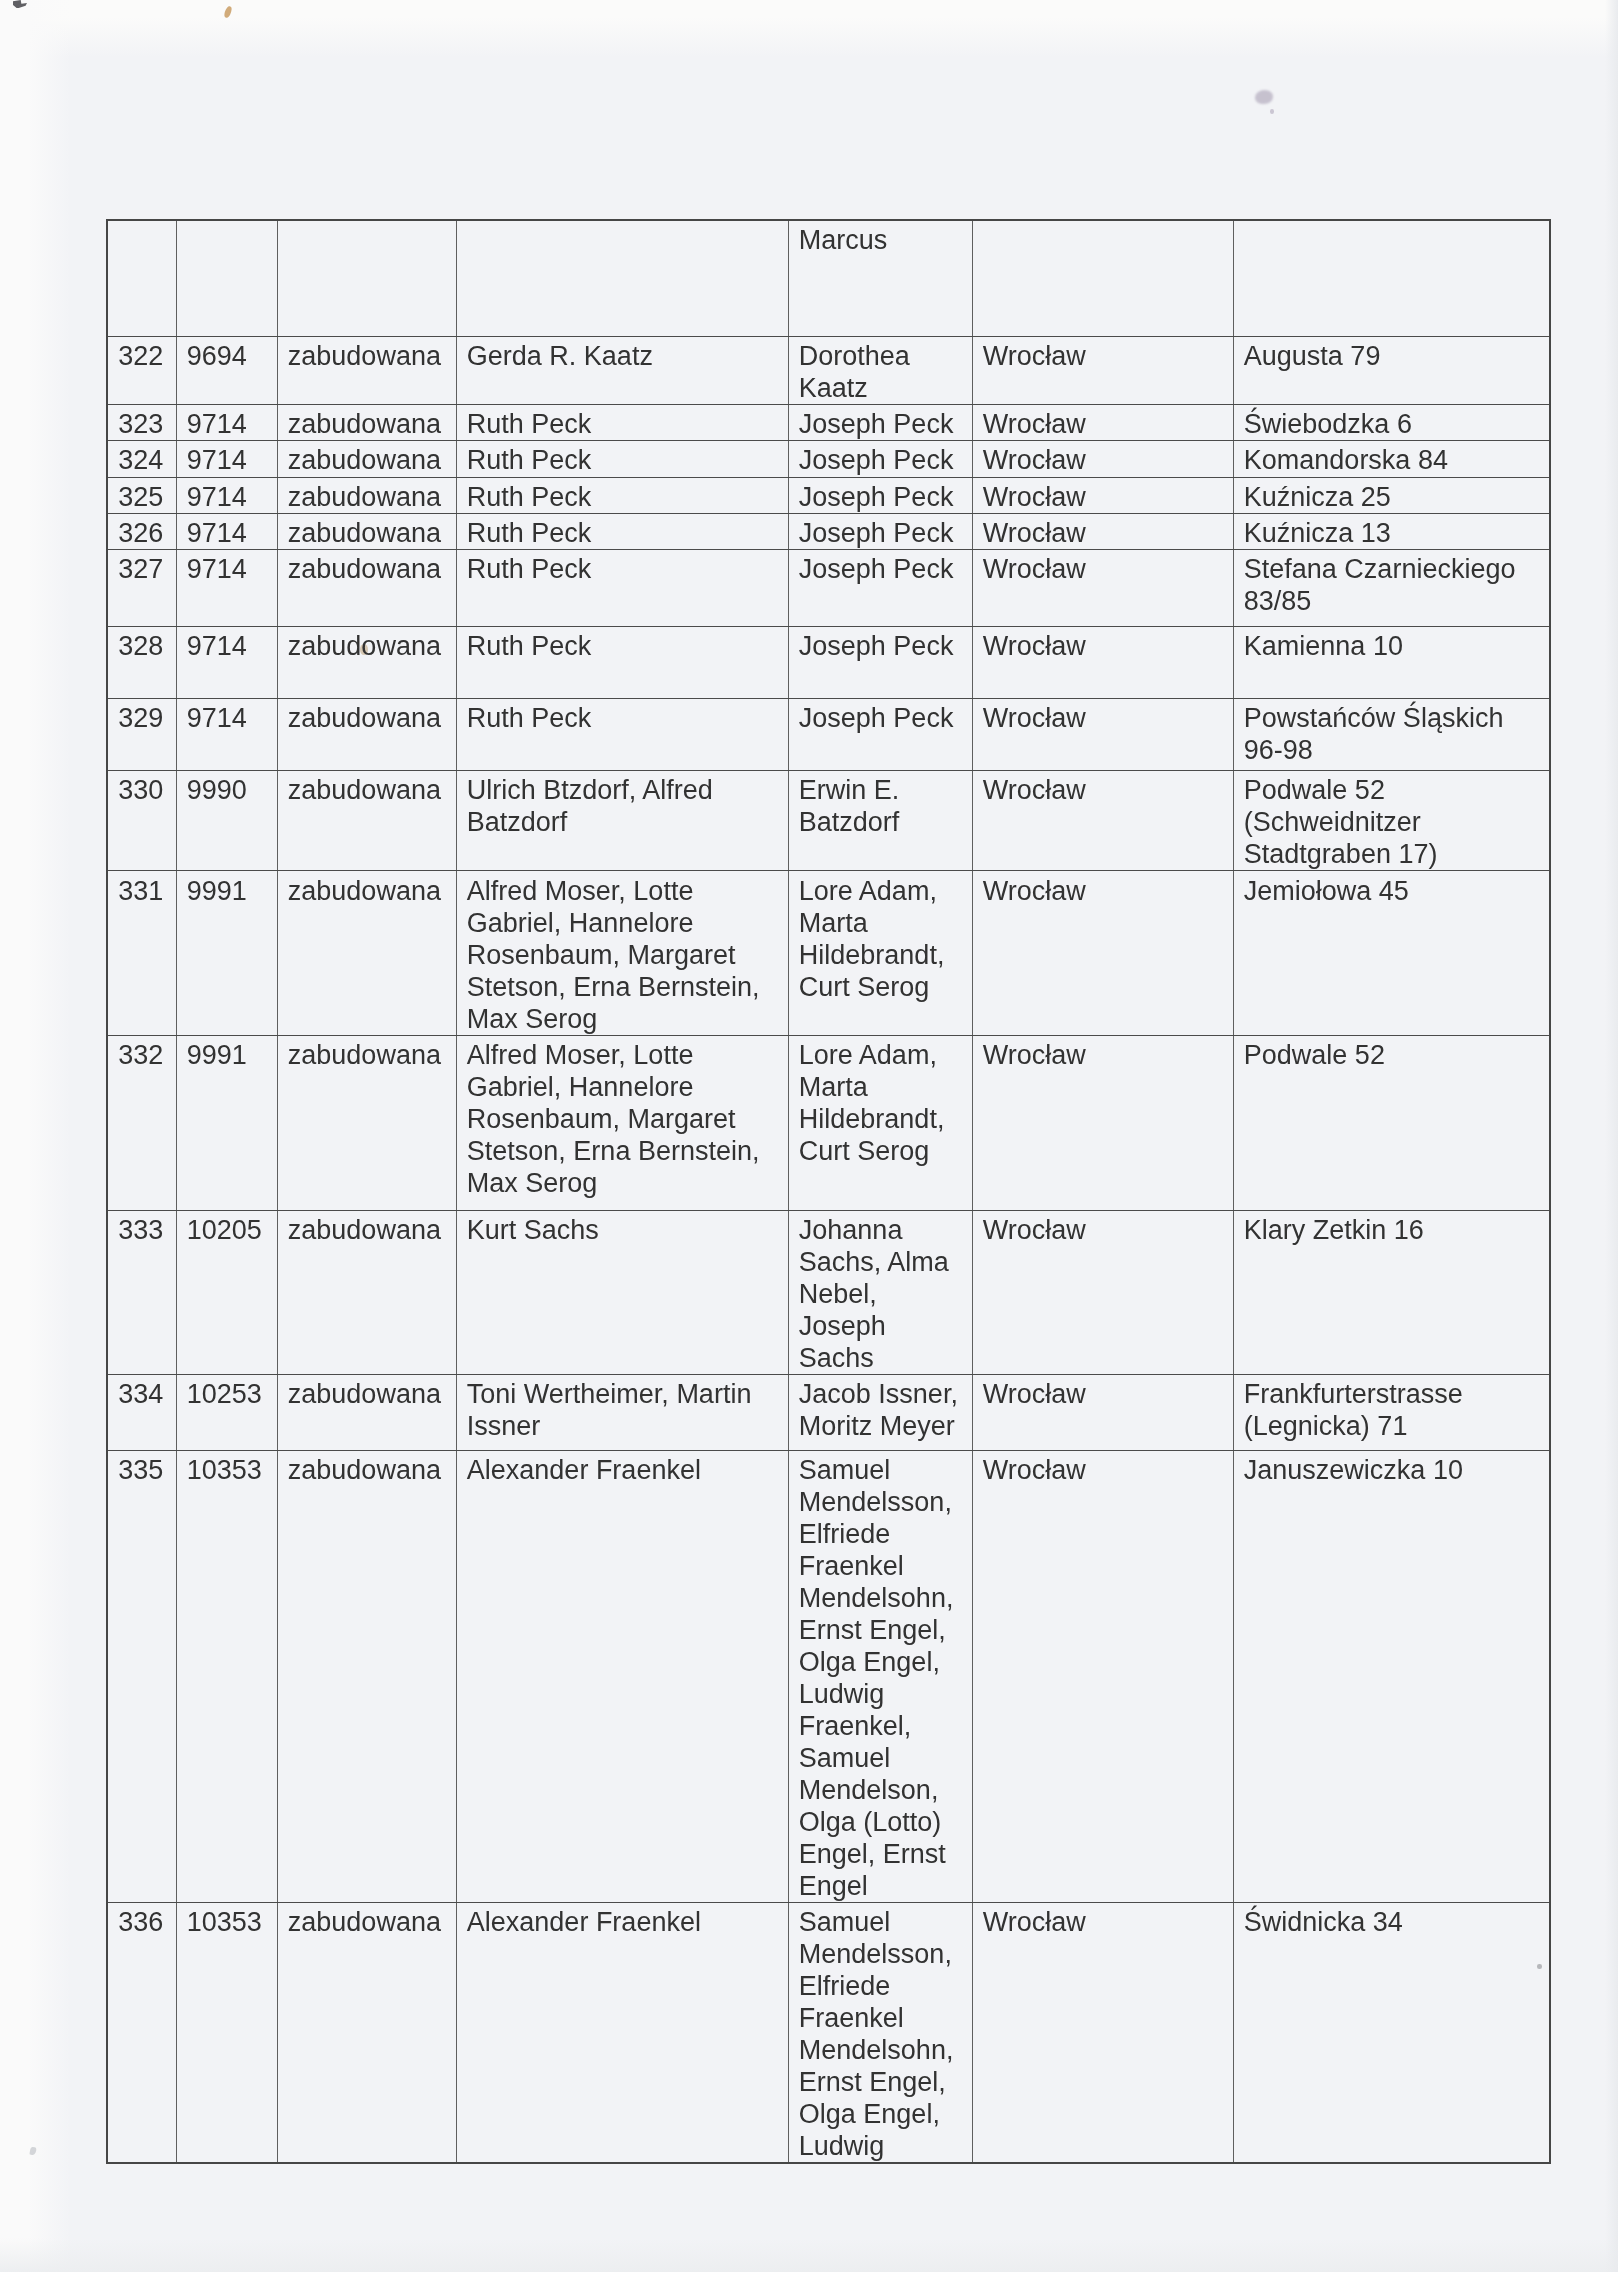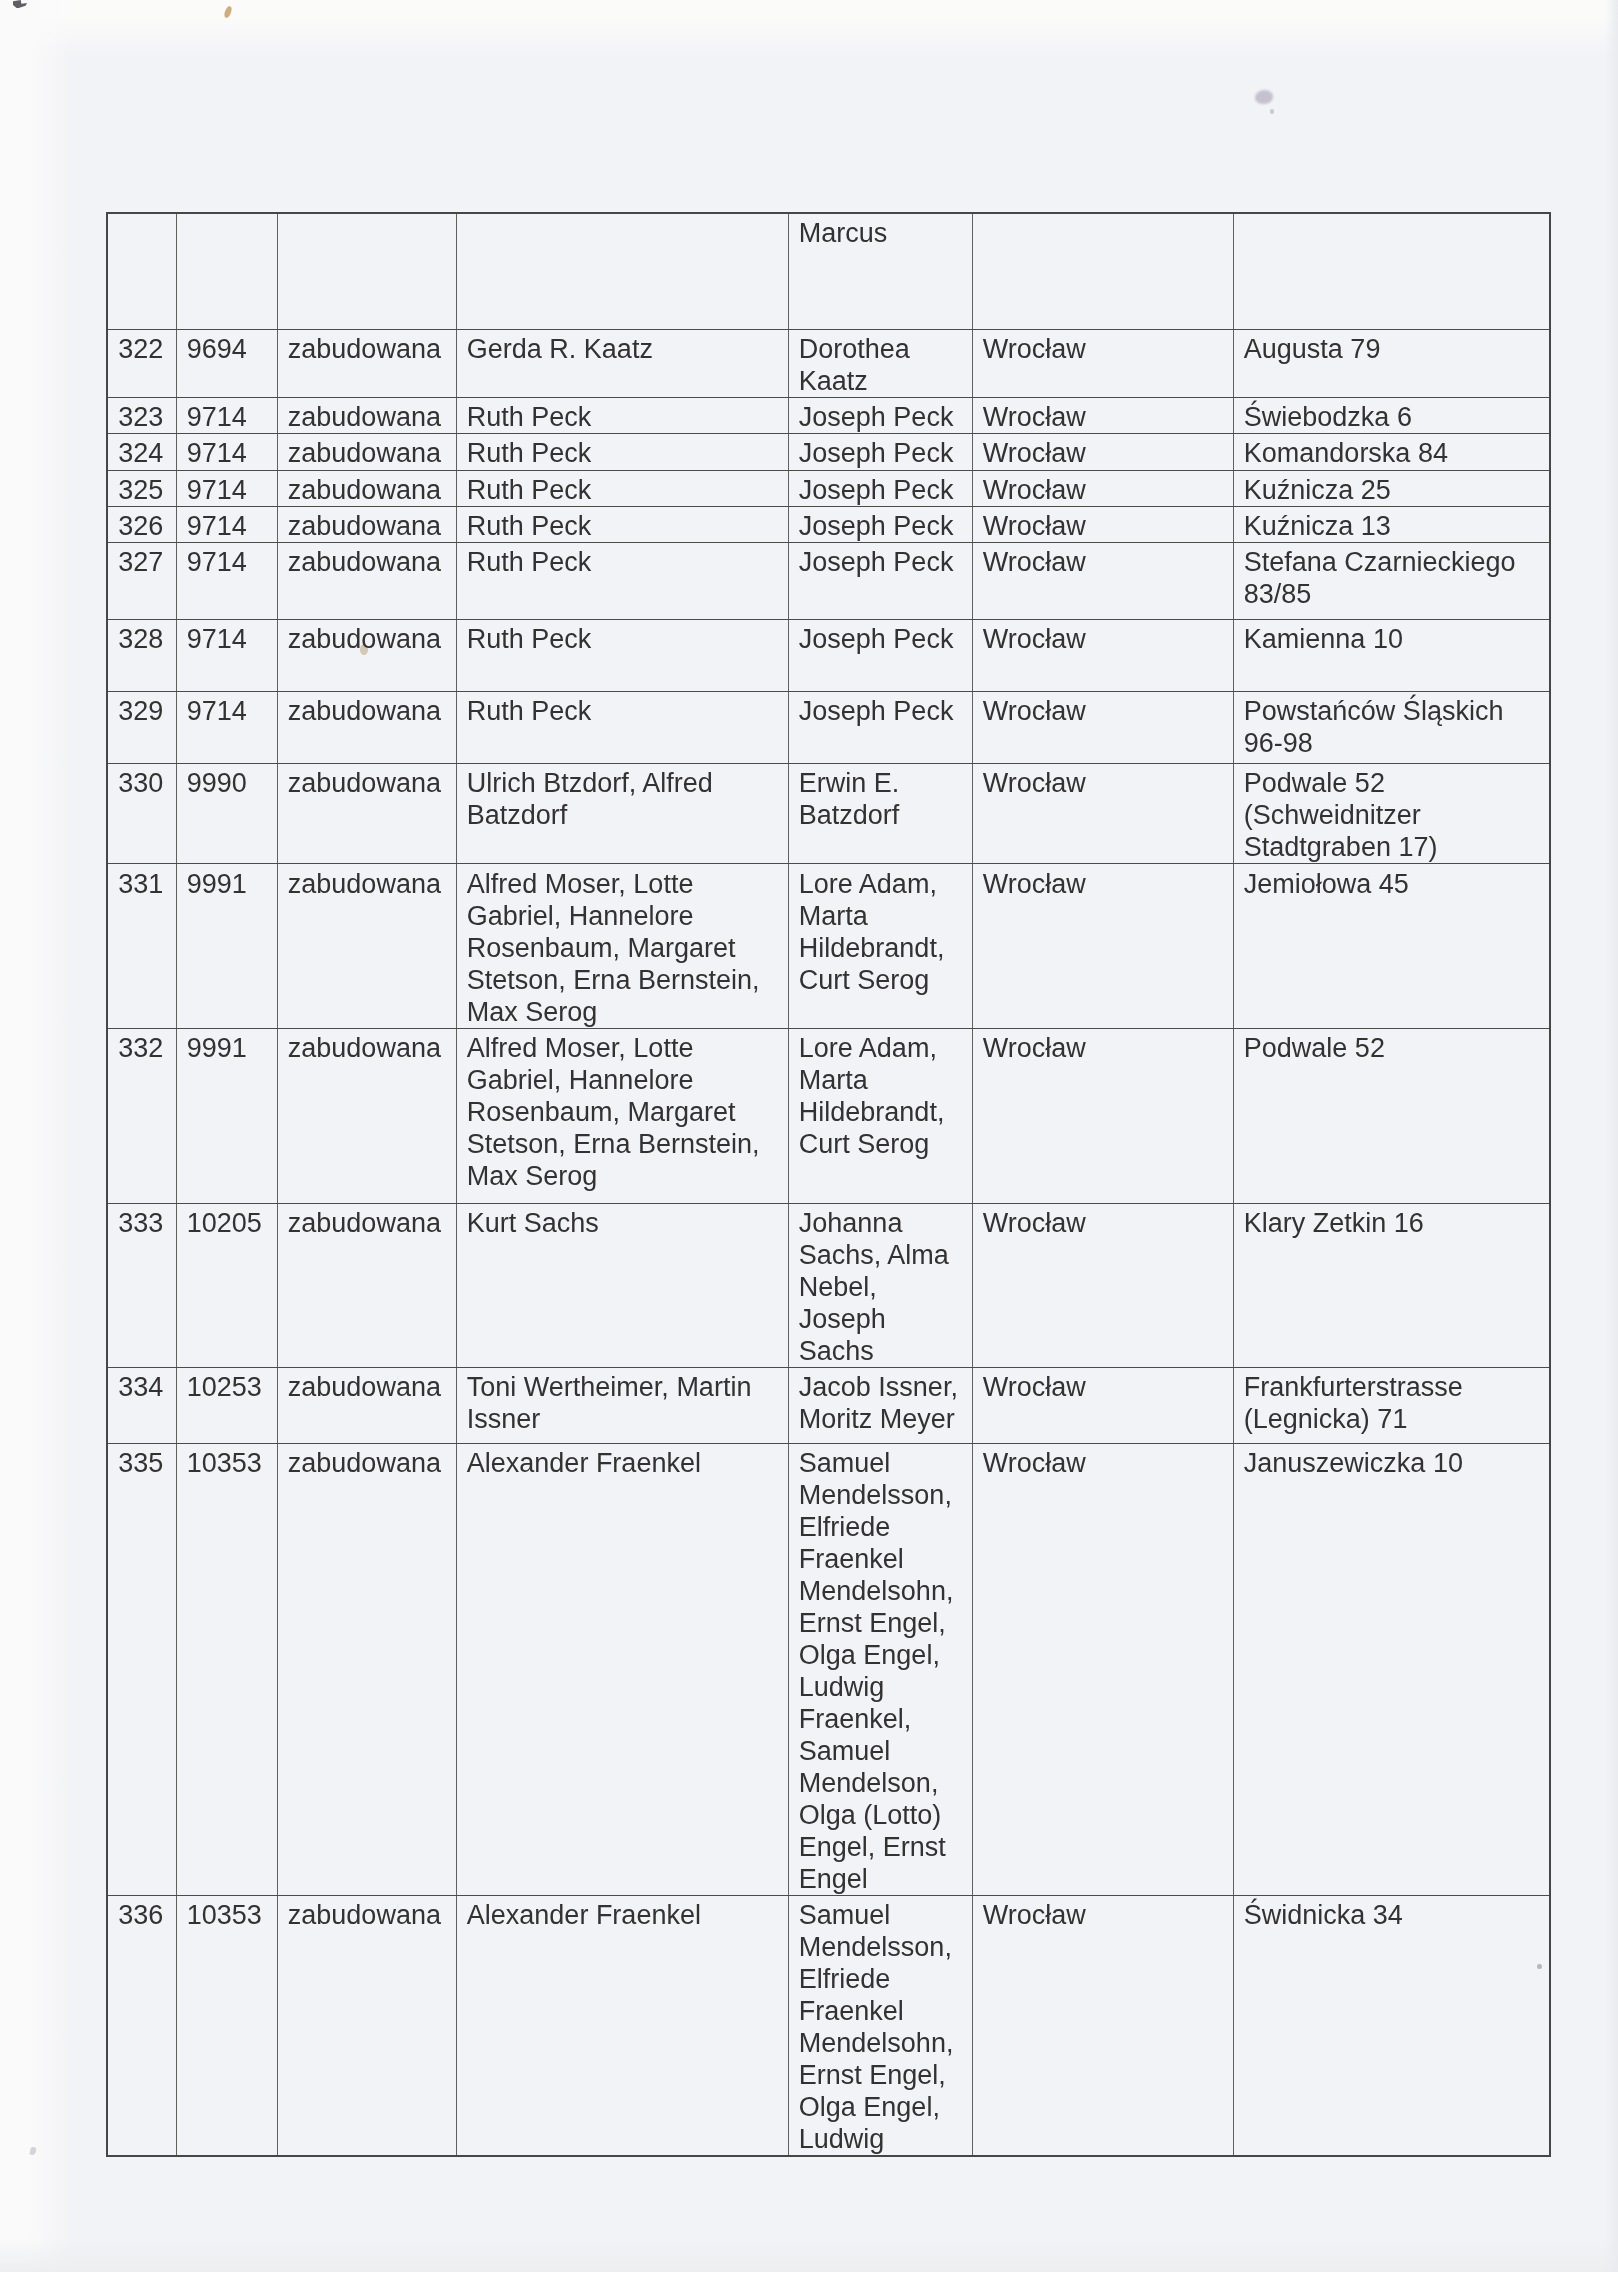--- a/index.html
+++ b/index.html
@@ -39,21 +39,21 @@
              border-radius:50%; filter:blur(0.6px); }
   .dot     { left:1537px; top:1964px; width:4.5px; height:4.5px; background:#85858a; opacity:.55;
              border-radius:50%; }
   .comma   { left:30px; top:2147px; width:5.8px; height:8.4px; background:#aeb2b8; opacity:.5;
              border-radius:50% 50% 80% 20%; transform:rotate(10deg); }
 
   
   table.register {
     position: absolute;
     left: 106px;
-    top: 212px;
+    top: 219px;
     width: 1444px;
     border-collapse: collapse;
     table-layout: fixed;
     border: 2.6px solid #464646;
   }
   table.register td {
     border: 1.3px solid #5f5f5f;
     border-top: 1.9px solid #4b4b4b;
     border-bottom: 1.9px solid #4b4b4b;
     vertical-align: top;

